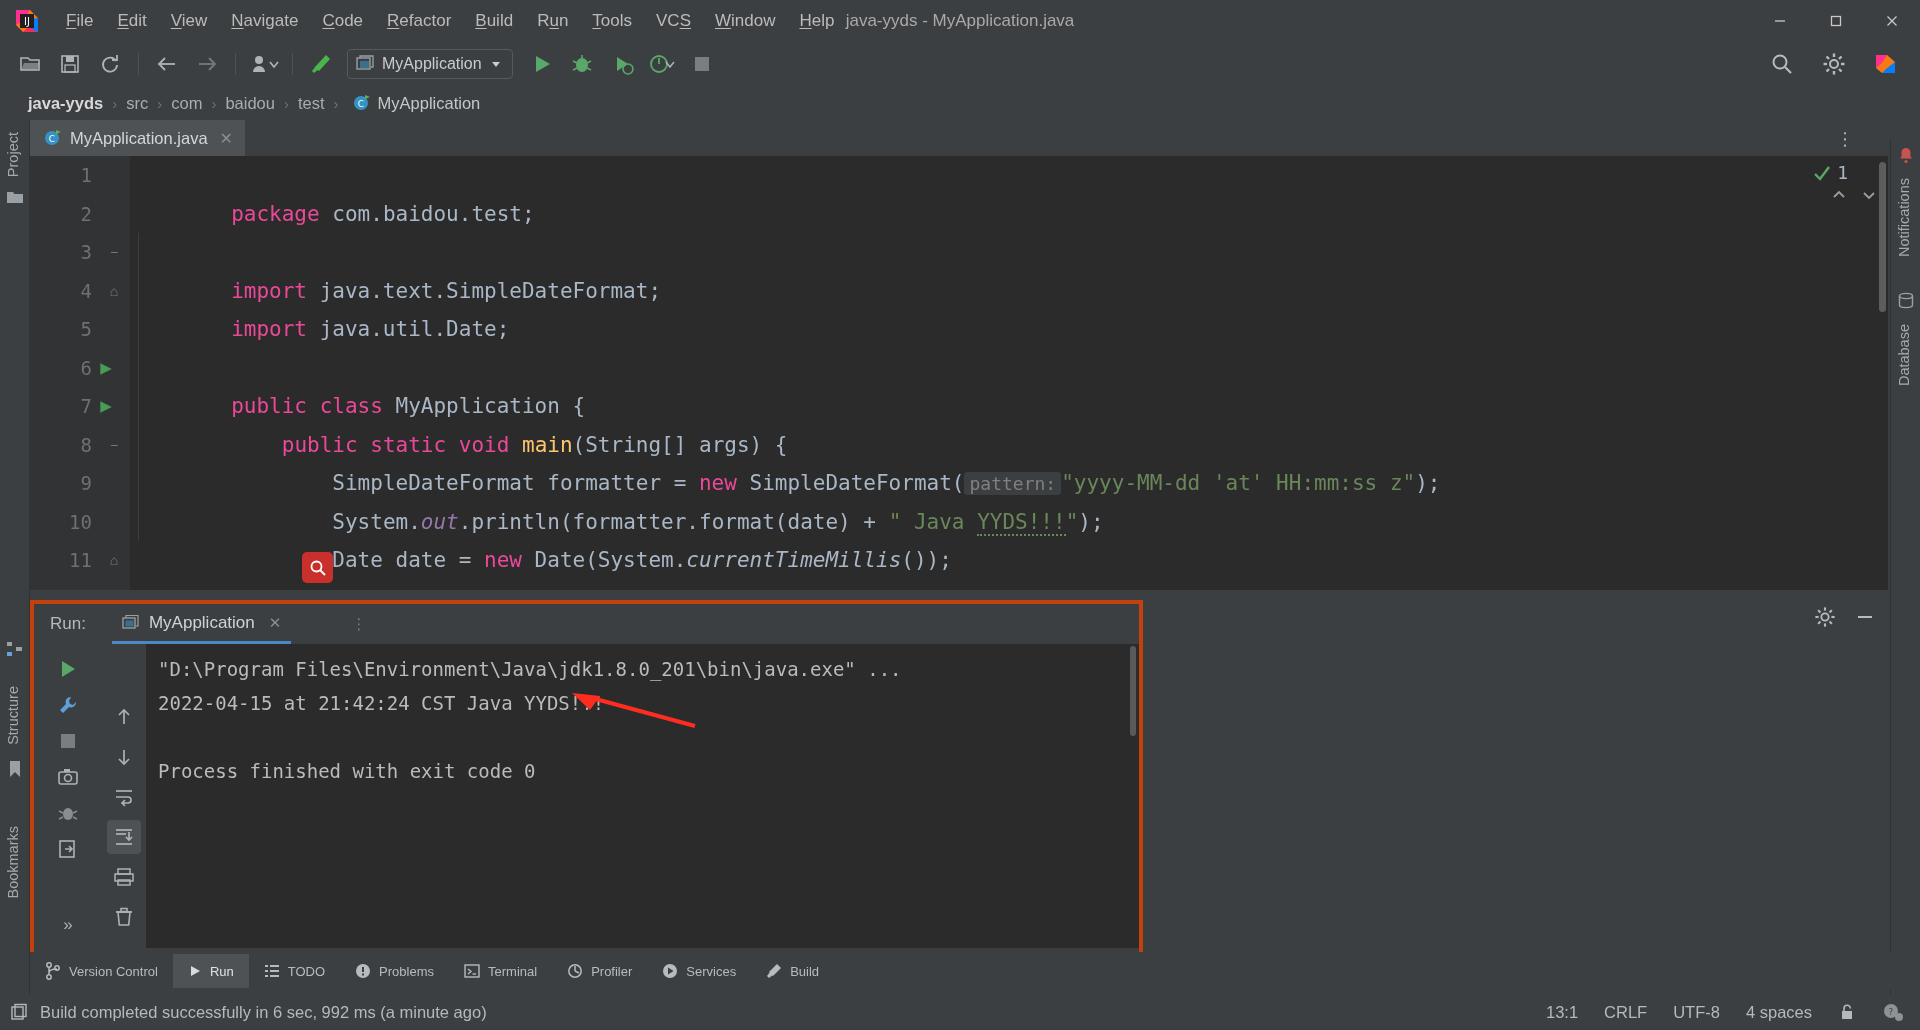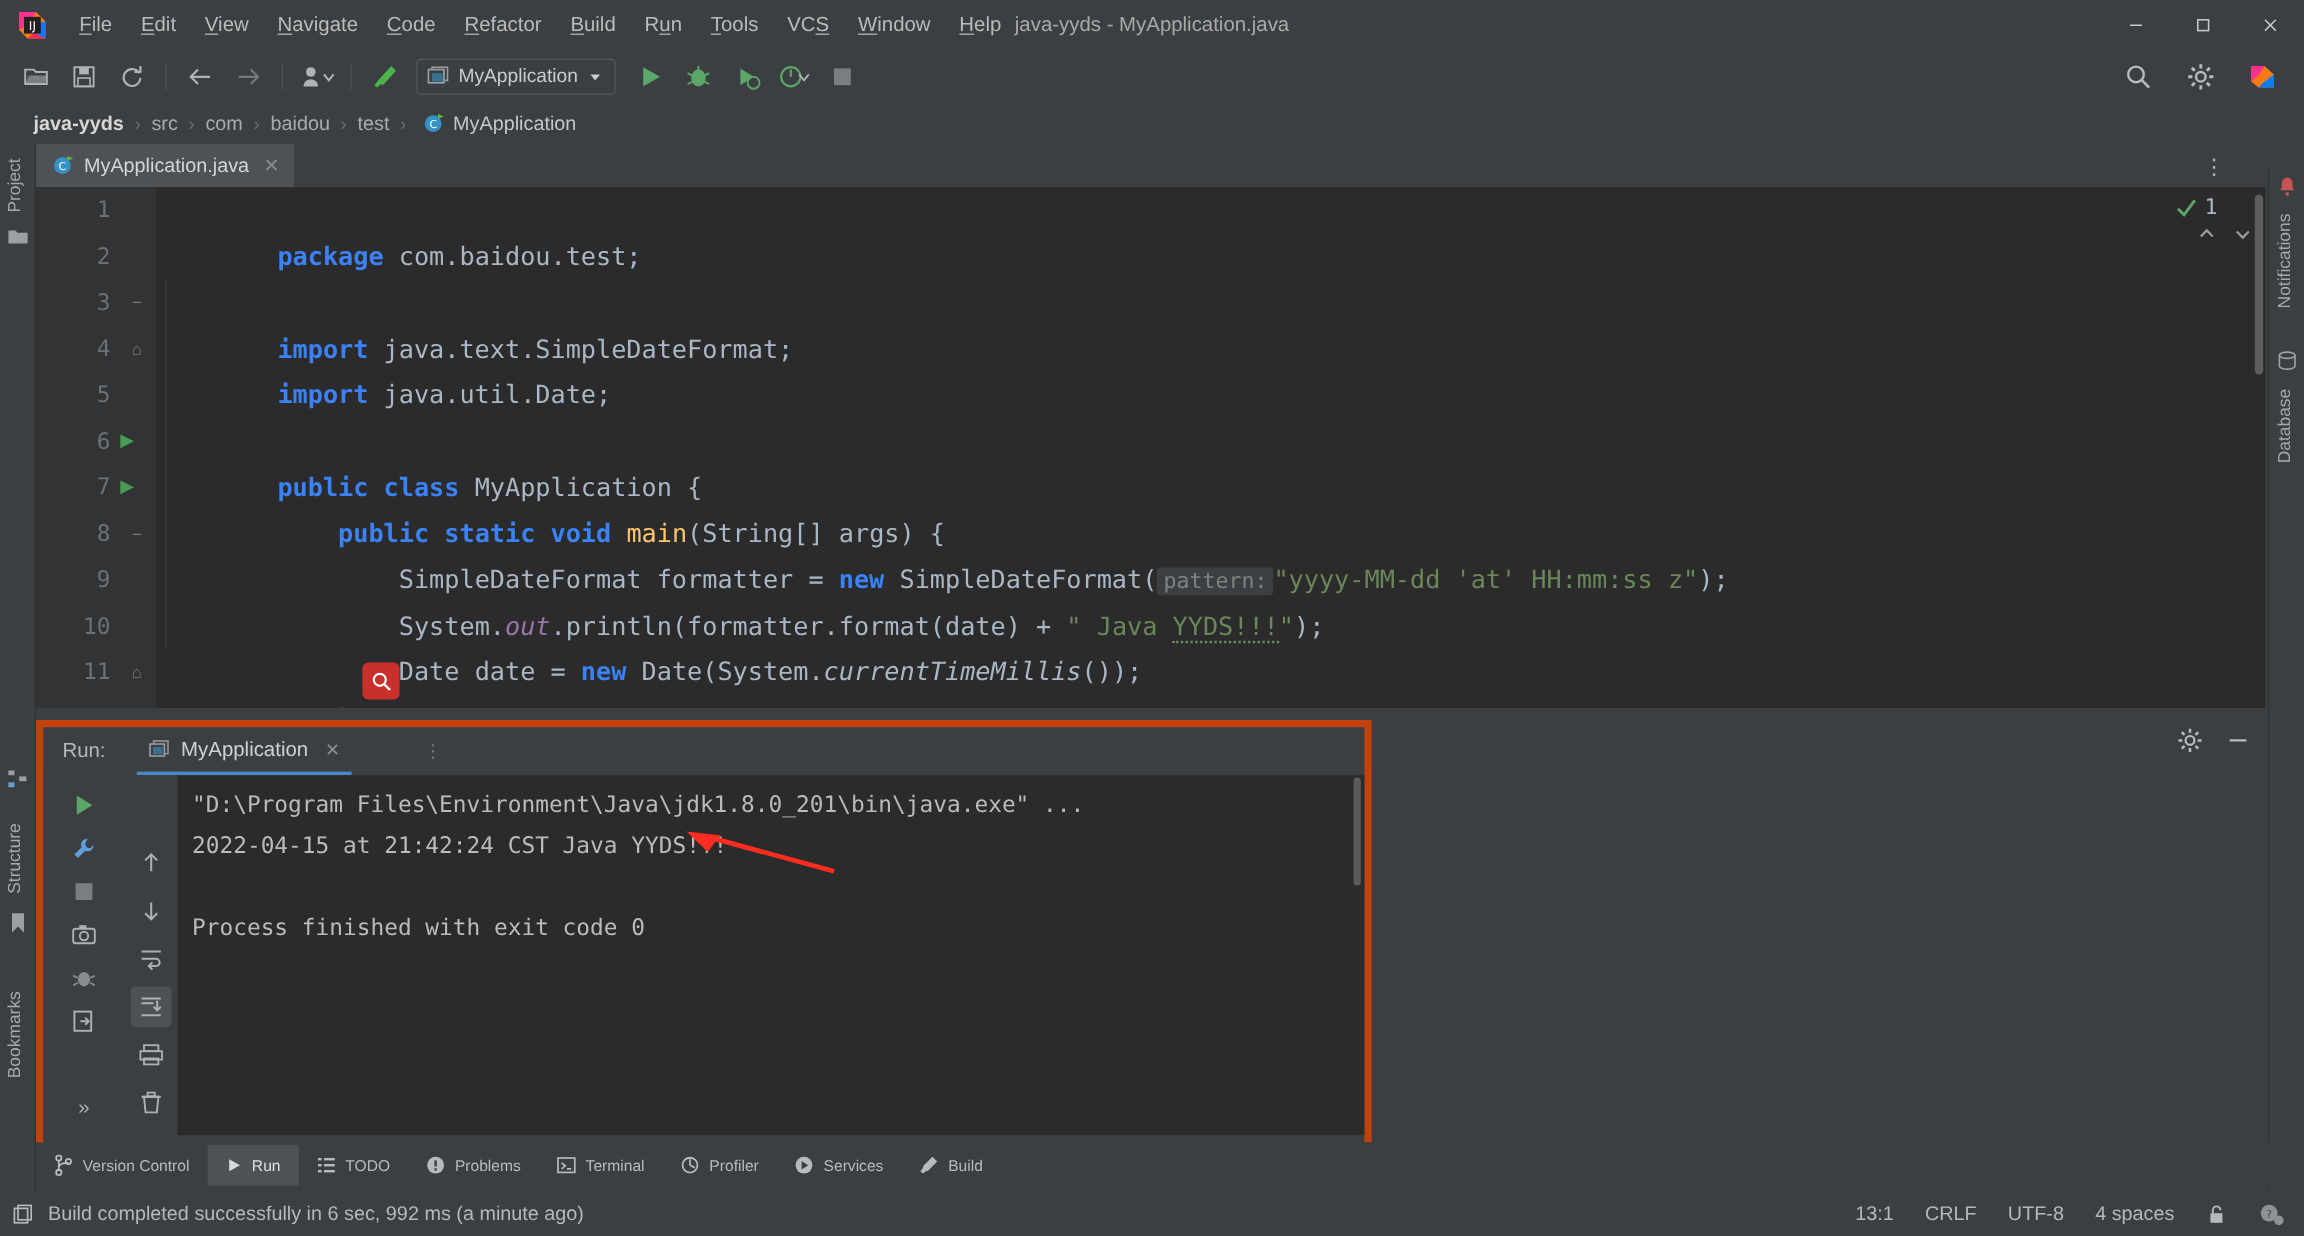--- a/index.html
+++ b/index.html
@@ -106,21 +106,21 @@
     height: 38.5px; line-height: 38.5px;
   }
   .fold {
     position: absolute; left: 76px; width: 16px; height: 38.5px; line-height: 38.5px;
     text-align: center; color: #787c7e; font-size: 14px;
   }
   .runmark {
     position: absolute; left: 66px; width: 20px; height: 38.5px; line-height: 38.5px;
     text-align: center; color: #499c54; font-size: 15px;
   }
-  .kw { color: #3b82f6; font-weight: bold; }
+  .kw { color: #ec4899; }
   .str { color: #6a8759; }
   .fn { color: #ffc66d; }
   .cls { color: #a9b7c6; }
   .stat { color: #9876aa; font-style: italic; }
   .statf { color: #a9b7c6; font-style: italic; }
   .hint {
     background: #3b3f41; color: #808080; font-size: 18px; padding: 1px 5px;
     border-radius: 3px; font-family: "DejaVu Sans Mono", monospace;
   }
   .sq { border-bottom: 2px dotted #6a8759; }
@@ -135,21 +135,21 @@
   
   .red-marker {
     position: absolute; left: 302px; top: 552px; width: 31px; height: 31px;
     background: #c9302c; border-radius: 5px; display: flex; align-items: center; justify-content: center;
     color: #fff; z-index: 30;
   }
 
   
   .run-panel {
     position: absolute; left: 30px; top: 600px; width: 1113px; height: 390px;
-    border: 6px solid #c2410c; background: #3c3f41; z-index: 20;
+    border: 4px solid #c2410c; background: #3c3f41; z-index: 20;
   }
   .run-header {
     position: absolute; left: 1143px; top: 600px; width: 747px; height: 44px;
     background: #3c3f41;
   }
   .run-header-row {
     position: absolute; left: 0; top: 0; height: 40px; width: 100%;
     display: flex; align-items: center;
   }
   .run-label { color: #b6b9bb; font-size: 17px; margin-left: 16px; margin-right: 26px; }

